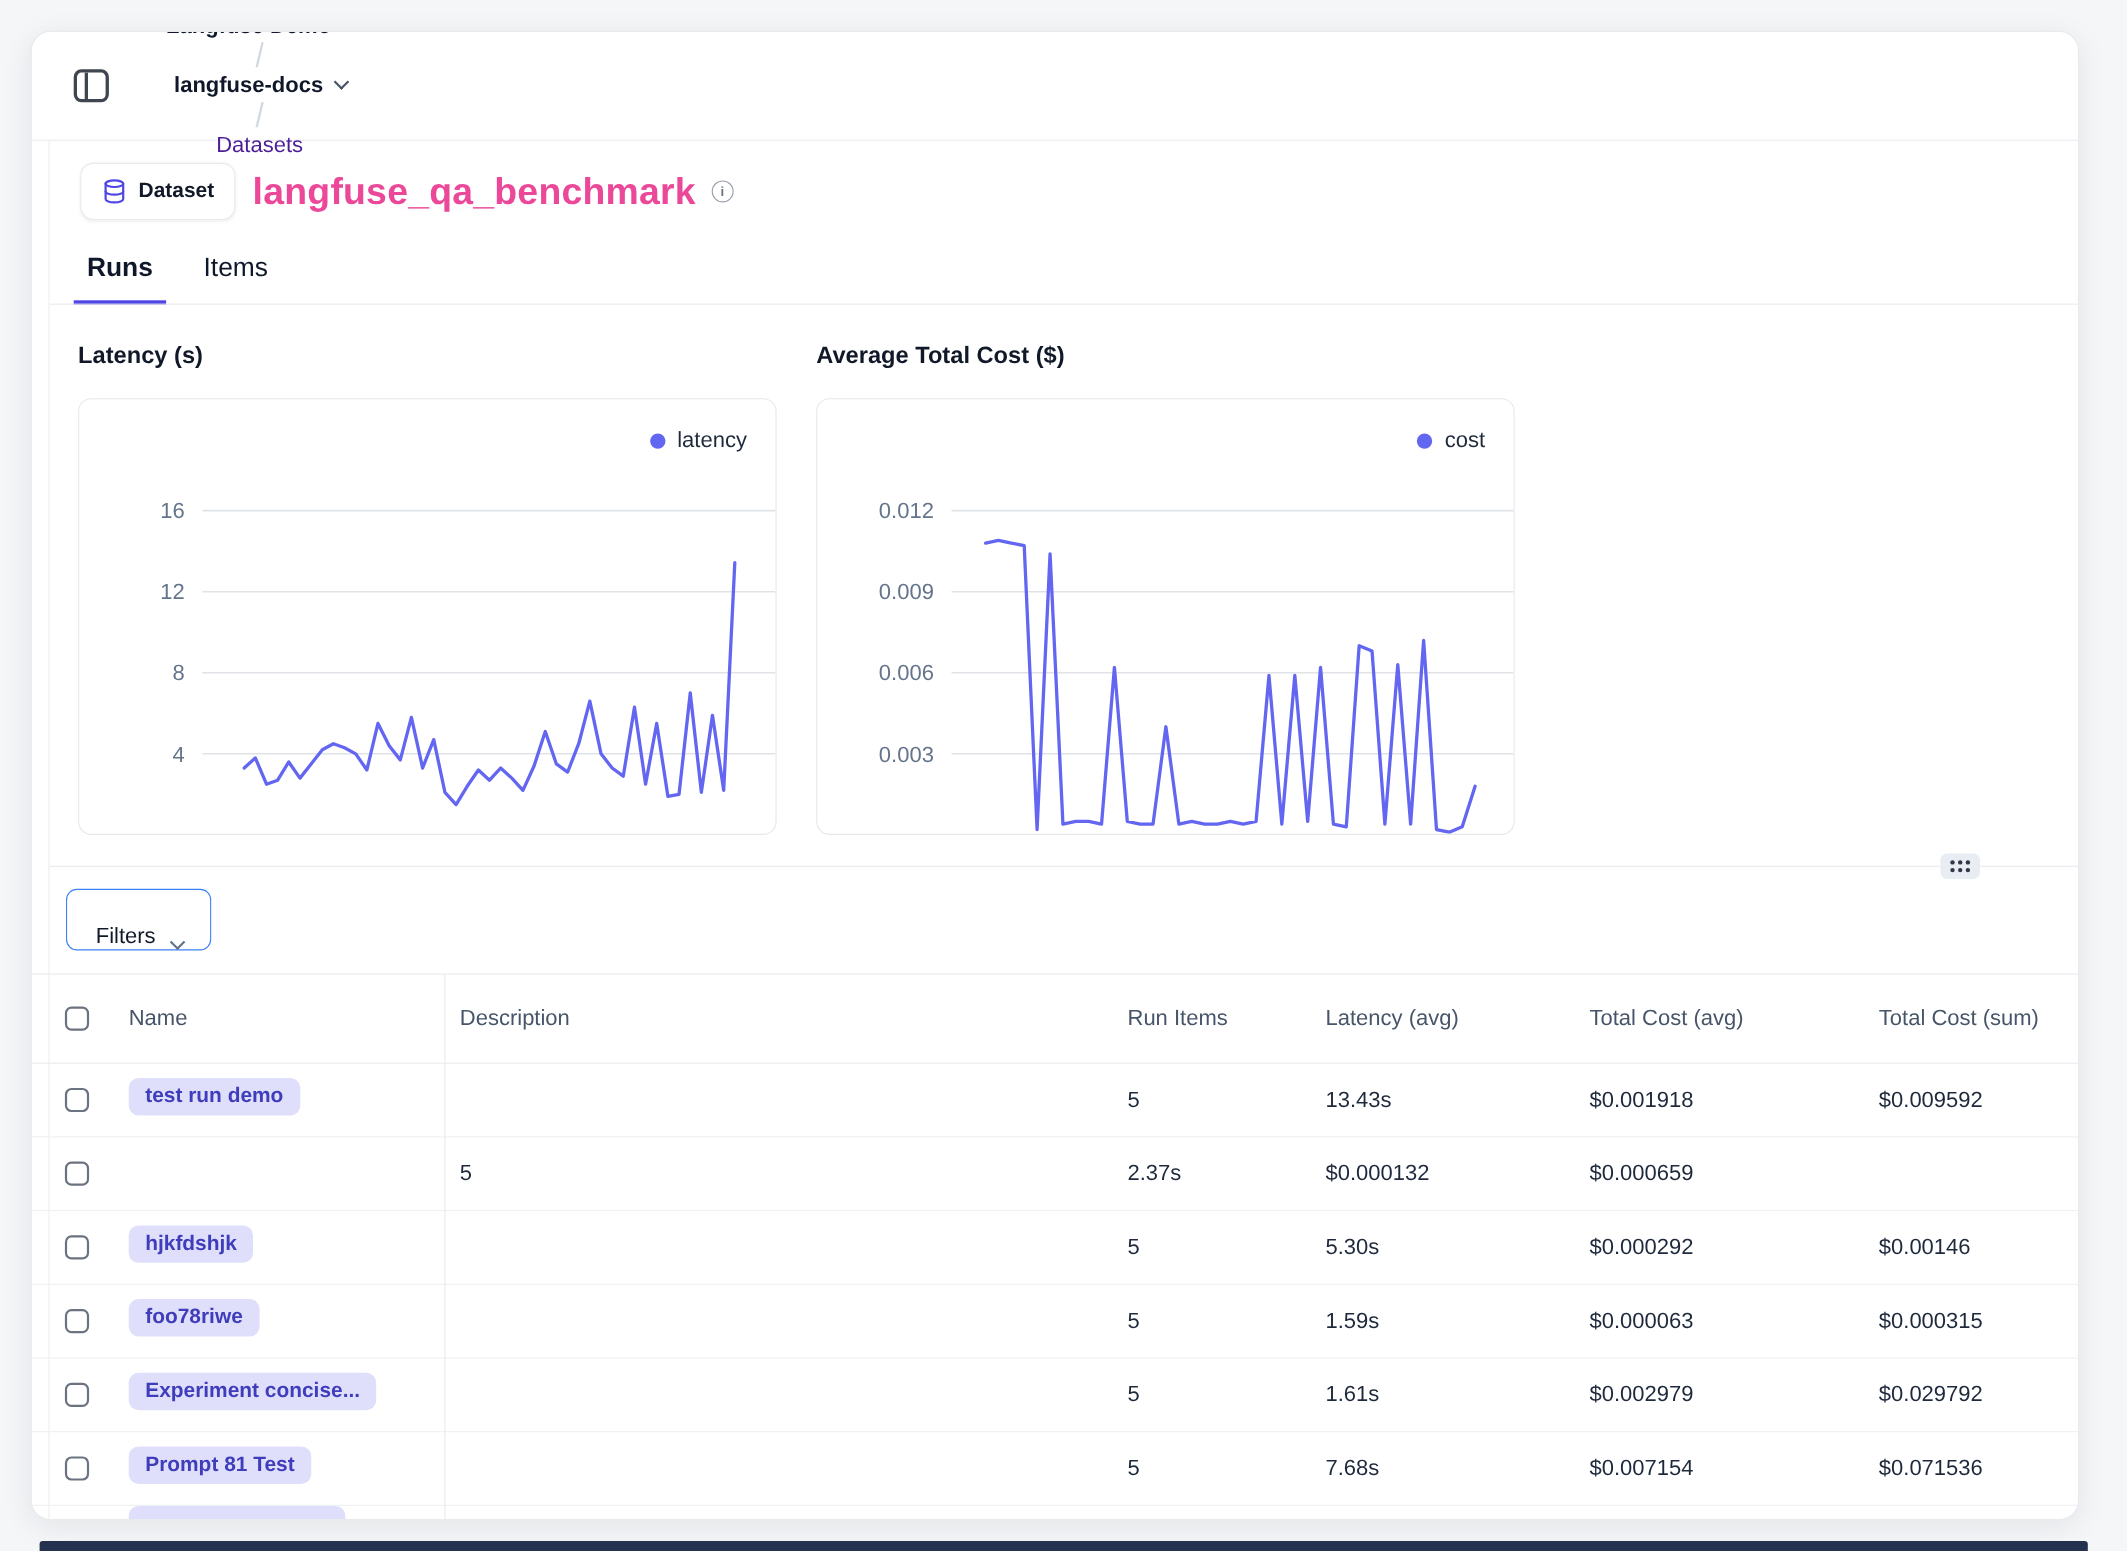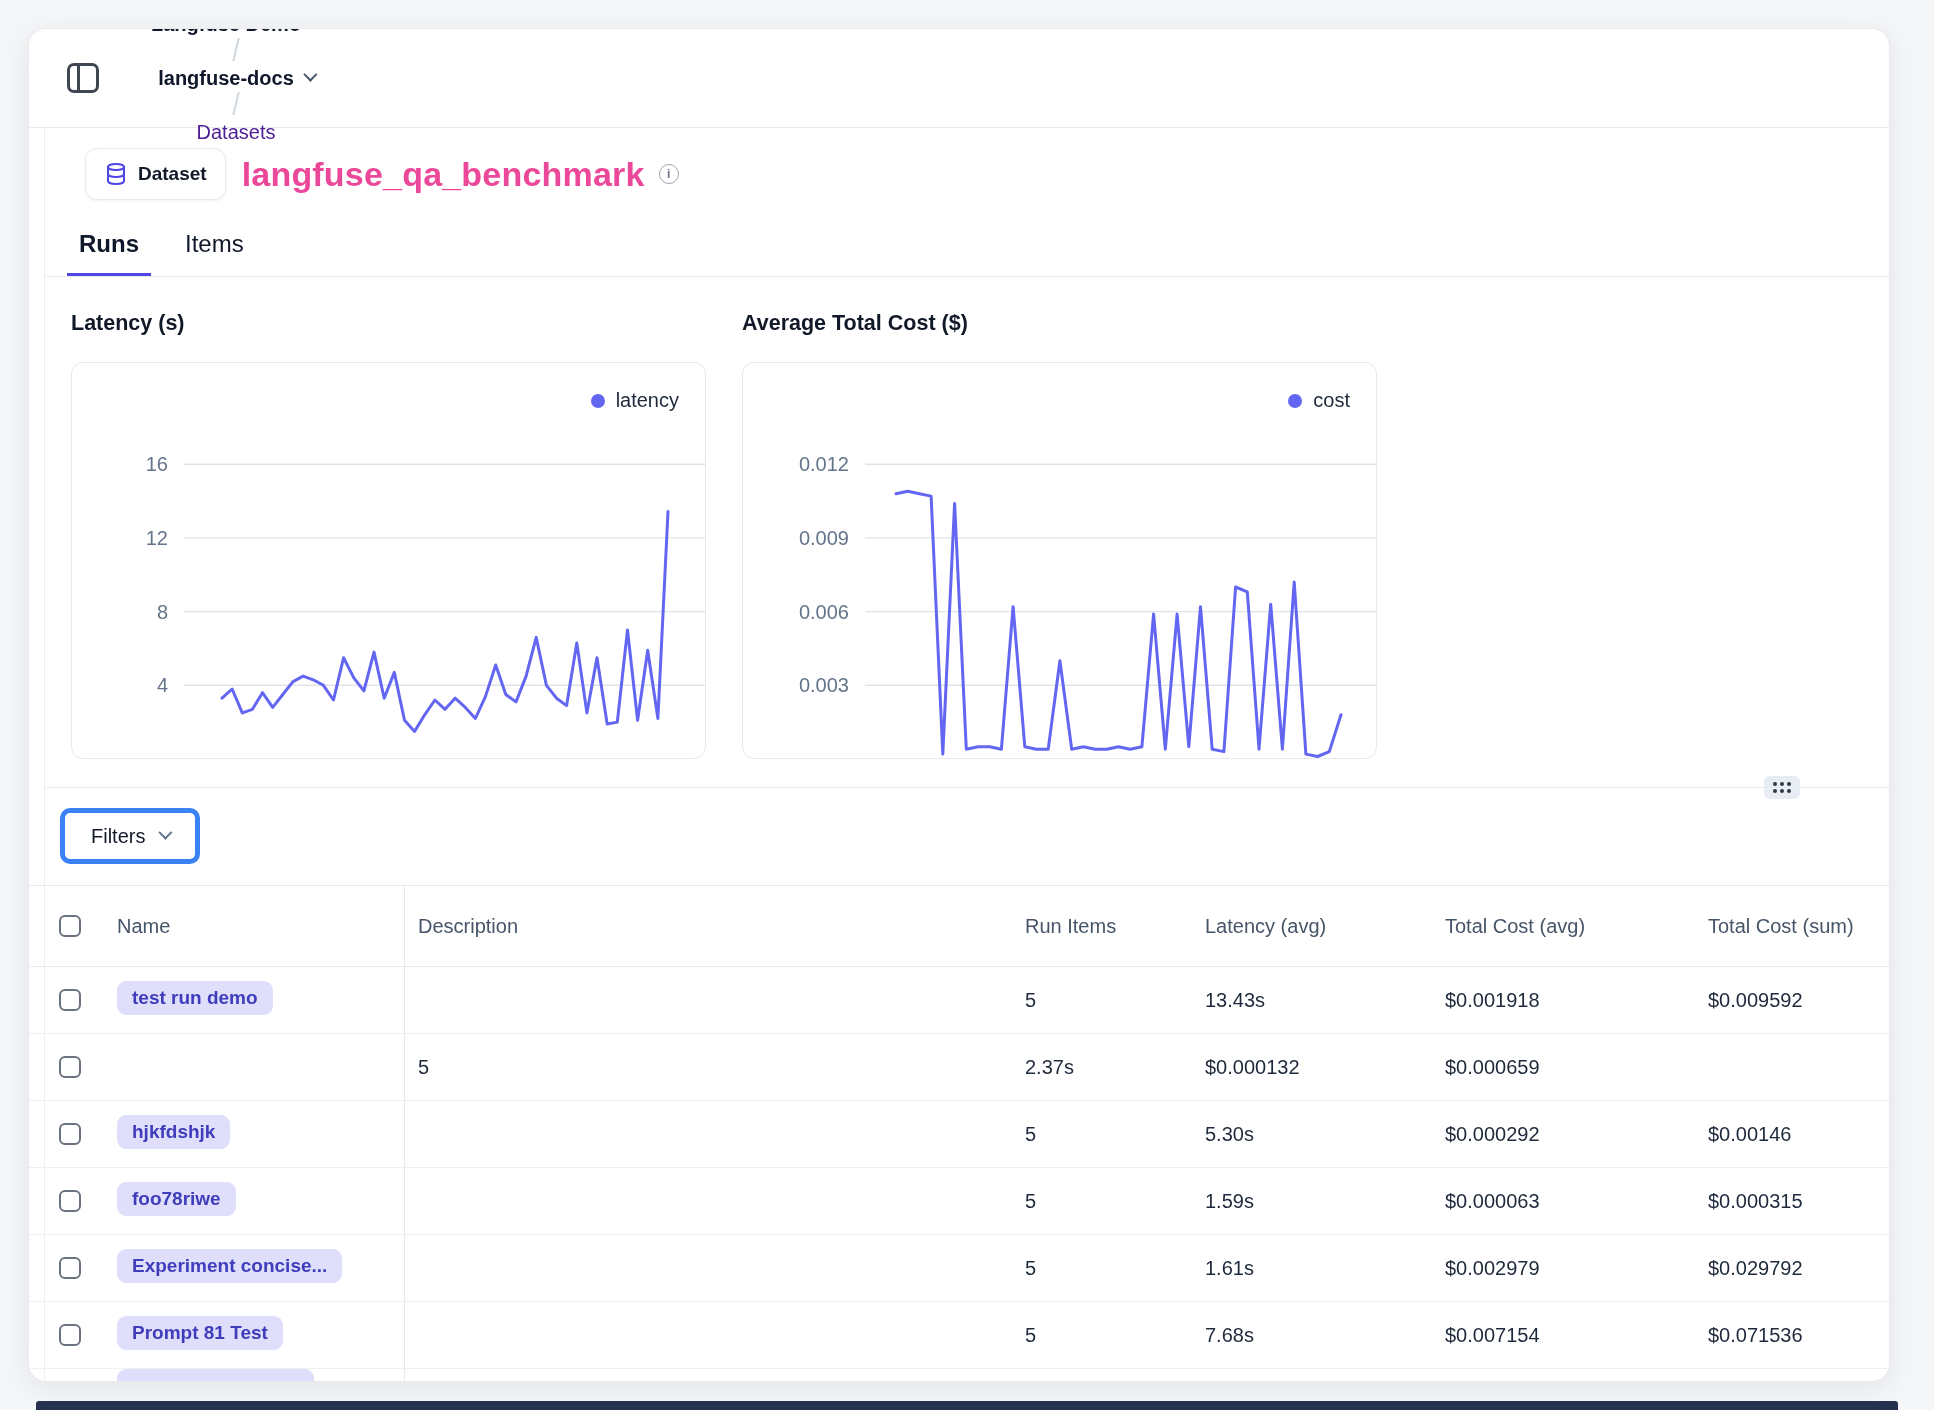--- a/index.html
+++ b/index.html
@@ -38,21 +38,21 @@
   .crumb { font-weight:600; color:#0f172a; display:flex; align-items:center; gap:10px; cursor:pointer; }
   .crumb-muted { font-weight:400; color:#4c1d95; }
   .chev {
     width:10px; height:10px; border-right:2.5px solid #475569; border-bottom:2.5px solid #475569;
     transform:rotate(45deg) translateY(-2px); display:inline-block; margin-top:-4px;
   }
   .slash { color:#d2d8e0; font-size:27px; font-weight:300; margin:0 22px; transform:scaleY(1.15); }
   
   .left-rail { position:absolute; left:15px; top:99px; bottom:0; width:1px; background:#eceef2; }
   
-  .dataset-row { position:absolute; top:118px; left:44px; height:54px; display:flex; align-items:center;margin-left:12px; }
+  .dataset-row { position:absolute; top:118px; left:44px; height:54px; display:flex; align-items:center; }
   .dataset-pill {
     display:flex; align-items:center; gap:10px; height:52px; padding:0 18px;
     background:#ffffff; border:1px solid #e8eaee; border-radius:12px;
     box-shadow:0 1px 3px rgba(15,23,42,0.06);
   }
   .dataset-pill .db-icon { width:24px; height:26px; }
   .dataset-pill .pill-label { font-size:19px; font-weight:700; color:#111827; }
   .page-title { font-size:34px; font-weight:700; color:#ec4899; margin-left:16px; letter-spacing:0.2px; }
   .info-icon {
     width:20px; height:20px; border:1.8px solid #9ca3af; border-radius:50%;
@@ -82,22 +82,22 @@
   .drag-handle {
     position:absolute; top:747px; left:1735px; width:36px; height:23px;
     background:#e8edf4; border-radius:6px; display:grid;
     grid-template-columns:repeat(3,4px); grid-template-rows:repeat(2,4px);
     gap:3px; place-content:center; cursor:grab;
   }
   .drag-handle i { background:#303846; border-radius:50%; }
   
   .filters-btn {
     position:absolute; top:779px; left:31px; height:56px; padding:0 26px;
-    background:#fff; border:5px solid #3b82f6; border-radius:10px;
-    display:flex; align-items:center; gap:14px; font-size:20px; font-weight:500; color:#111827;
+    background:#fff; border:1px solid #3b82f6; border-radius:10px;
+    display:flex; align-items:flex-end; gap:14px; font-size:20px; font-weight:500; color:#111827;
     cursor:pointer;
   }
   .filters-btn .chev { border-color:#64748b; }
   
   .table { position:absolute; top:856px; left:0; right:0; bottom:0; border-top:1px solid #e7eaee; }
   .tgrid { display:grid; grid-template-columns:70px 305px 607px 180px 240px 263px 197px; align-items:center; }
   .thead { height:81px; border-bottom:1px solid #e7eaee; font-size:20px; font-weight:500; color:#475569; }
   .trow { height:67px; border-bottom:1px solid #eef0f3; font-size:20px; color:#1e293b; }
   .cell-pad { padding-left:14px; }
   .name-pad { padding-left:18px; }

